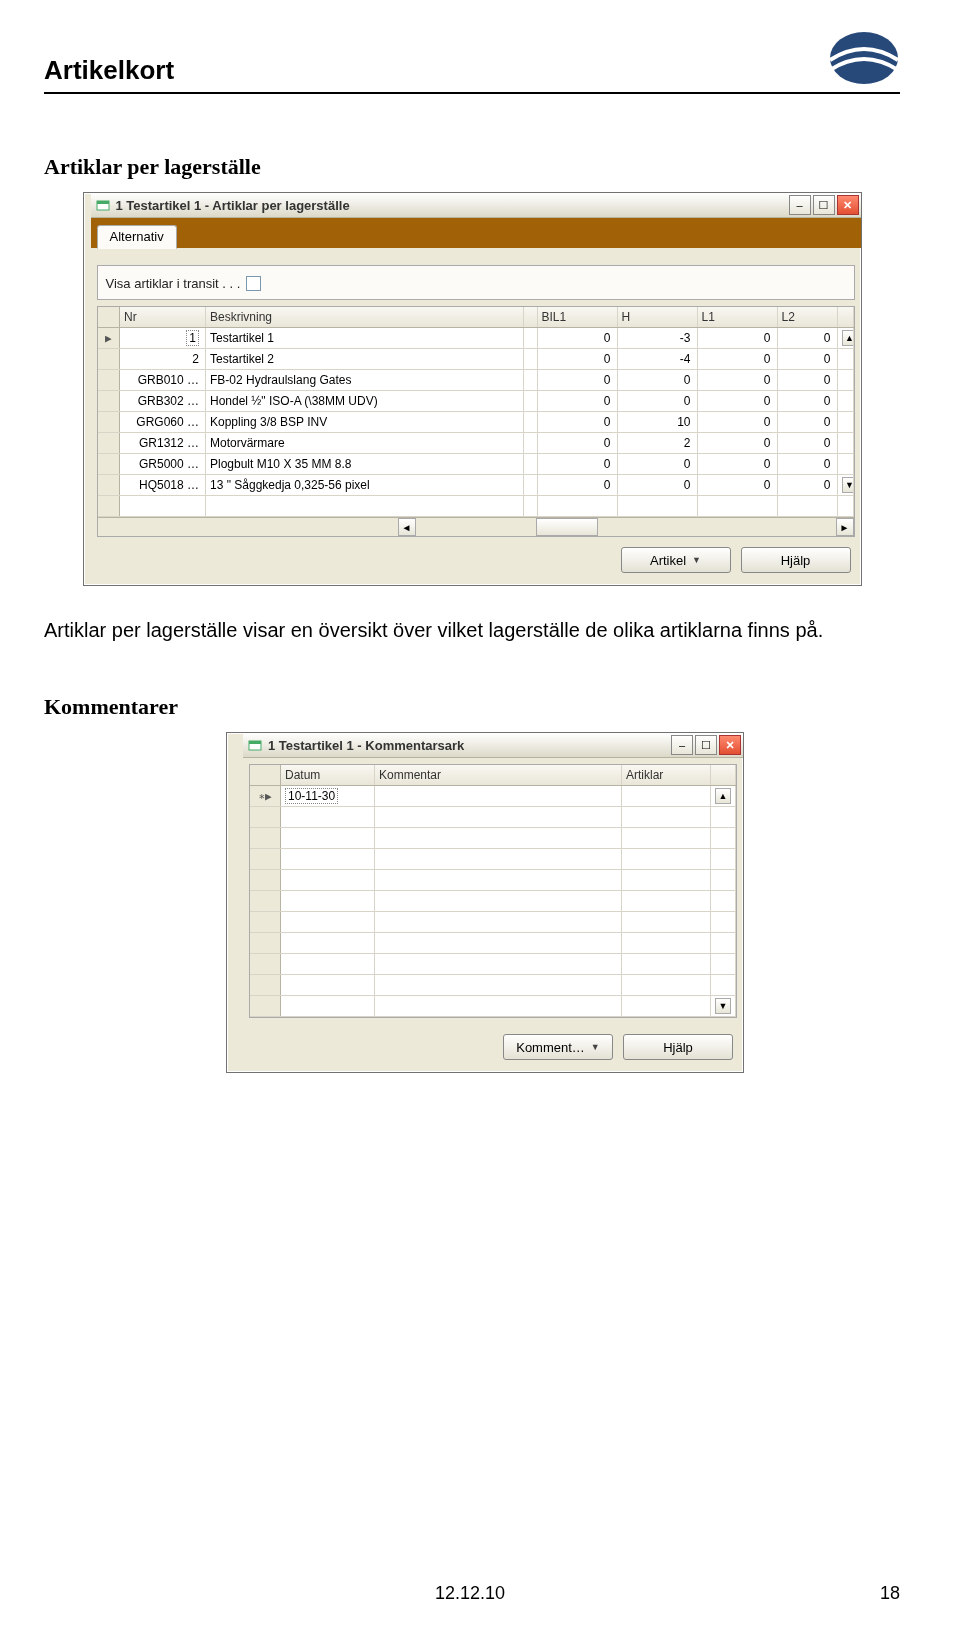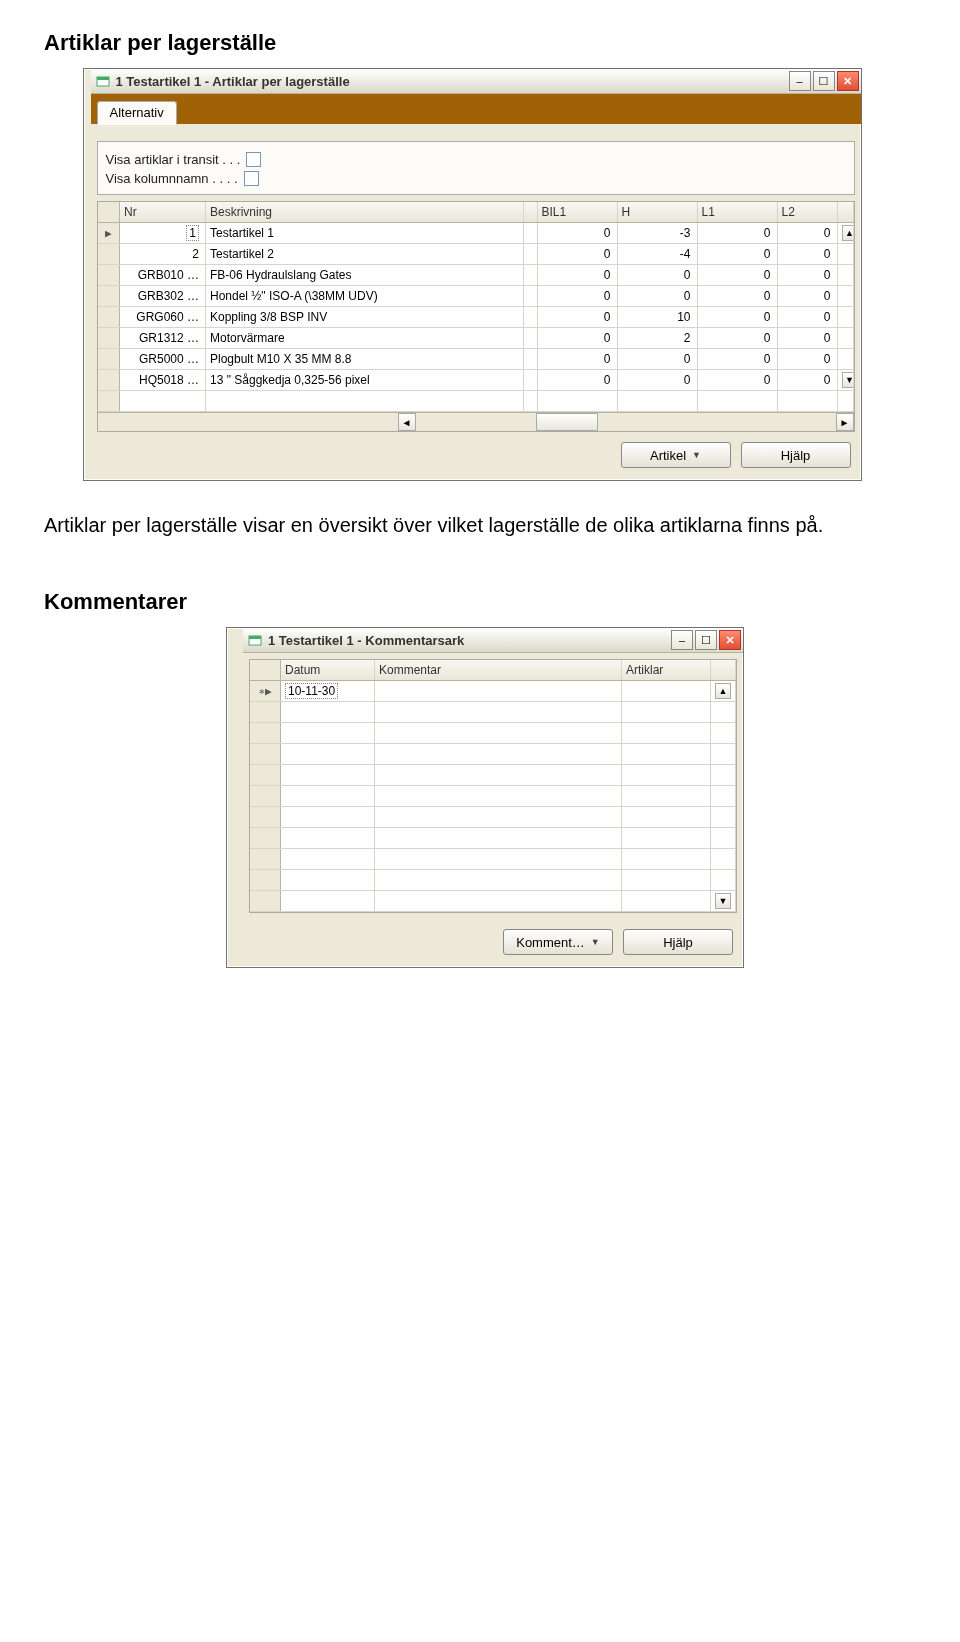--- a/index.html
+++ b/index.html
@@ -26,20 +26,21 @@
   }
   .page-title {
     font-size: 26px;
     font-weight: bold;
   }
   .logo svg { display: block; }
   .section-heading {
     font-size: 22px;
     font-weight: bold;
     margin: 0 0 12px 0;
+    font-family: Liberation Serif, serif;
   }
   .body-text {
     font-size: 20px;
     margin: 30px 0 50px 0;
     line-height: 1.4;
   }
 
   
   .window {
     border: 1px solid #717171;
@@ -186,20 +187,30 @@
     padding: 0 60px;
     display: flex; justify-content: space-between;
     font-size: 18px;
   }
 </style>
 </head>
 <body>
 
 <div class="page">
 
+  <div class="header">
+    <div class="page-title">Artikelkort</div>
+    <div class="logo">
+      <svg width="72" height="56" viewBox="0 0 72 56">
+        <ellipse cx="36" cy="28" rx="34" ry="26" fill="#27497a"></ellipse>
+        <path d="M2 30 Q36 8 70 30" stroke="#fff" stroke-width="4" fill="none"></path>
+        <path d="M2 40 Q36 18 70 40" stroke="#fff" stroke-width="4" fill="none"></path>
+      </svg>
+    </div>
+  </div>
 
   <div class="section-heading">Artiklar per lagerställe</div>
 
   <div class="window w1">
     <div class="titlebar">
       <span class="win-icon">
         <svg width="14" height="14">
             <rect x="1" y="3" width="12" height="9" fill="#fff" stroke="#4a6"></rect>
             <rect x="1" y="3" width="12" height="3" fill="#4a6"></rect>
           </svg>
@@ -210,24 +221,20 @@
         <span class="win-btn">☐</span>
         <span class="win-btn close">✕</span>
       </span>
     </div>
     <div class="tabstrip">
       <span class="tab">Alternativ</span>
     </div>
     <div class="panel">
       <div class="check-row">
         <span>Visa artiklar i transit .  .  .</span>
-        <span class="checkbox"></span>
-      </div>
-      <div class="check-row">
-        <span>Visa kolumnnamn .  .  .  .</span>
         <span class="checkbox"></span>
       </div>
     </div>
 
     <div class="grid" style="margin:0 6px;">
       <table>
         <colgroup>
           <col style="width:22px">
             <col style="width:86px">
             <col>
@@ -272,21 +279,21 @@
               <td></td>
               <td class="num">0</td>
               <td class="num">-4</td>
               <td class="num">0</td>
               <td class="num">0</td>
               <td class="vscroll-cell"></td>
             </tr>
             <tr>
               <td class="sel"></td>
               <td class="num">GRB010 …</td>
-              <td>FB-06 Hydraulslang Gates</td>
+              <td>FB-02 Hydraulslang Gates</td>
               <td></td>
               <td class="num">0</td>
               <td class="num">0</td>
               <td class="num">0</td>
               <td class="num">0</td>
               <td class="vscroll-cell"></td>
             </tr>
             <tr>
               <td class="sel"></td>
               <td class="num">GRB302 …</td>
@@ -499,13 +506,18 @@
       <div class="push-btn">
         <span>Komment…</span>
           <span class="dd">▼</span>
       </div>
       <div class="push-btn">
         <span>Hjälp</span>
       </div>
     </div>
   </div>
 
+  <div class="footer">
+    <span></span>
+    <span>12.12.10</span>
+    <span>18</span>
+  </div>
 </div>
 
 </body></html>

